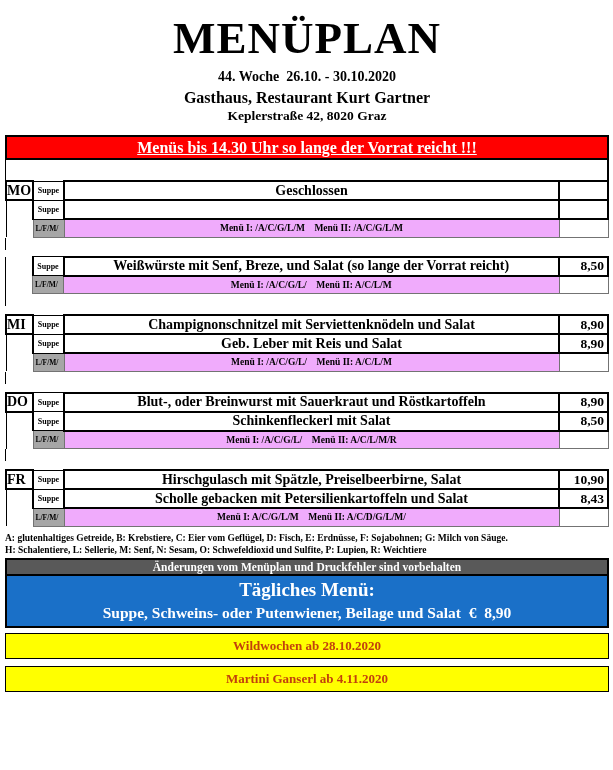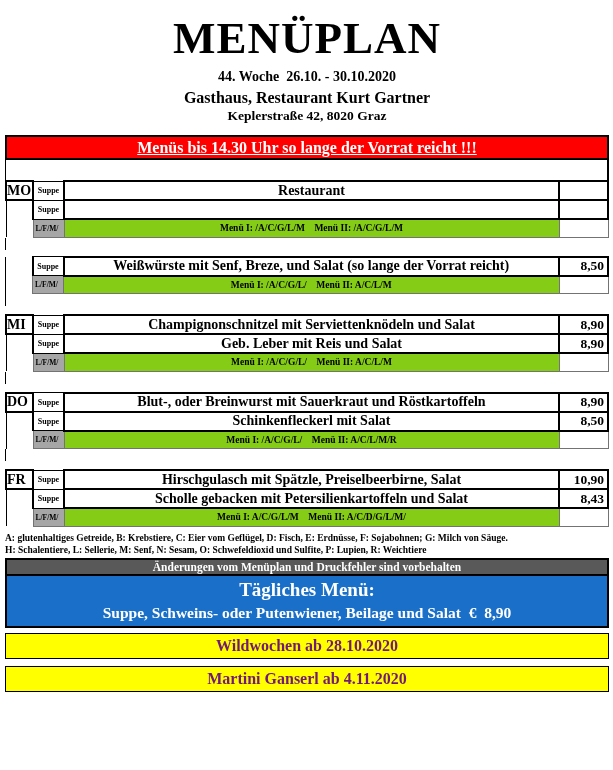--- a/index.html
+++ b/index.html
@@ -35,31 +35,31 @@
   .day-table td { padding: 0; overflow: hidden; }
   .col-day { width: 27px; } .col-suppe { width: 31px; } .col-price { width: 49px; }
   .dish-row td { border: 2px solid #000; height: 19px; }
   .day-cell { font-size: 14px; text-align: left; }
   .day-empty { border: none !important; border-left: 1px solid #000 !important; }
   .suppe-cell { font-size: 8px; text-align: center; border-width: 1px 2px !important; }
   .dish-cell { font-size: 14px; text-align: center; }
   .price-cell { font-size: 13.5px; text-align: right; padding-right: 3px !important; }
   .lfm-row td { border: 1px solid #737373; height: 18px; }
   .lfm-cell { background: #A6A6A6; font-size: 7.5px; padding-left: 2px !important; text-align: left; }
-  .menu-cell { background: #84cc16; font-size: 9.5px; text-align: center; white-space: pre; }
+  .menu-cell { background: #f0abfc; font-size: 9.5px; text-align: center; white-space: pre; }
   .price-empty { background: #fff; }
   
   .legend { font-size: 9.5px; line-height: 12px; margin: 5px 0 2px 0; text-align: left; }
   .banner { border: 2px solid #000; text-align: center; color: #fff; }
   .banner.dark { background: #595959; font-size: 11.5px; height: 18px; line-height: 14px; }
   .banner.blue { background: #1A70C8; margin-top: -2px; padding: 2px 0; }
   .banner.blue .line1 { font-size: 19px; line-height: 24px; }
   .banner.blue .line2 { font-size: 15.5px; line-height: 22px; white-space: pre; }
   .banner.green { background: #00A64F; margin-top: -2px; height: 40px; font-size: 23px; line-height: 36px; }
-  .banner.yellow { background: #FFFF00; color: #701a75; border-width: 1.5px; font-size: 16px; height: 26px; line-height: 23px; }
+  .banner.yellow { background: #FFFF00; color: #c2410c; border-width: 1.5px; font-size: 13px; height: 26px; line-height: 23px; }
   .banner.yellow.first { margin-top: 5px; }
   .banner.yellow.second { margin-top: 7px; }
 </style>
 </head>
 <body>
 
 <div class="page">
 
   <h1 class="title">MENÜPLAN</h1>
   <div class="hline week keep-space">44. Woche  26.10. - 30.10.2020</div>
@@ -76,21 +76,21 @@
       <colgroup>
           <col class="col-day">
           <col class="col-suppe">
           <col>
           <col class="col-price">
         </colgroup>
       <tbody>
           <tr class="dish-row">
         <td class="day-cell">MO</td>
         <td class="suppe-cell">Suppe</td>
-        <td class="dish-cell">Restaurant</td>
+        <td class="dish-cell">Geschlossen</td>
         <td class="price-cell"></td>
       </tr>
       <tr class="dish-row">
         <td class="day-empty"></td>
         <td class="suppe-cell">Suppe</td>
         <td class="dish-cell"></td>
         <td class="price-cell"></td>
       </tr>
       <tr class="lfm-row">
         <td class="day-empty"></td>

